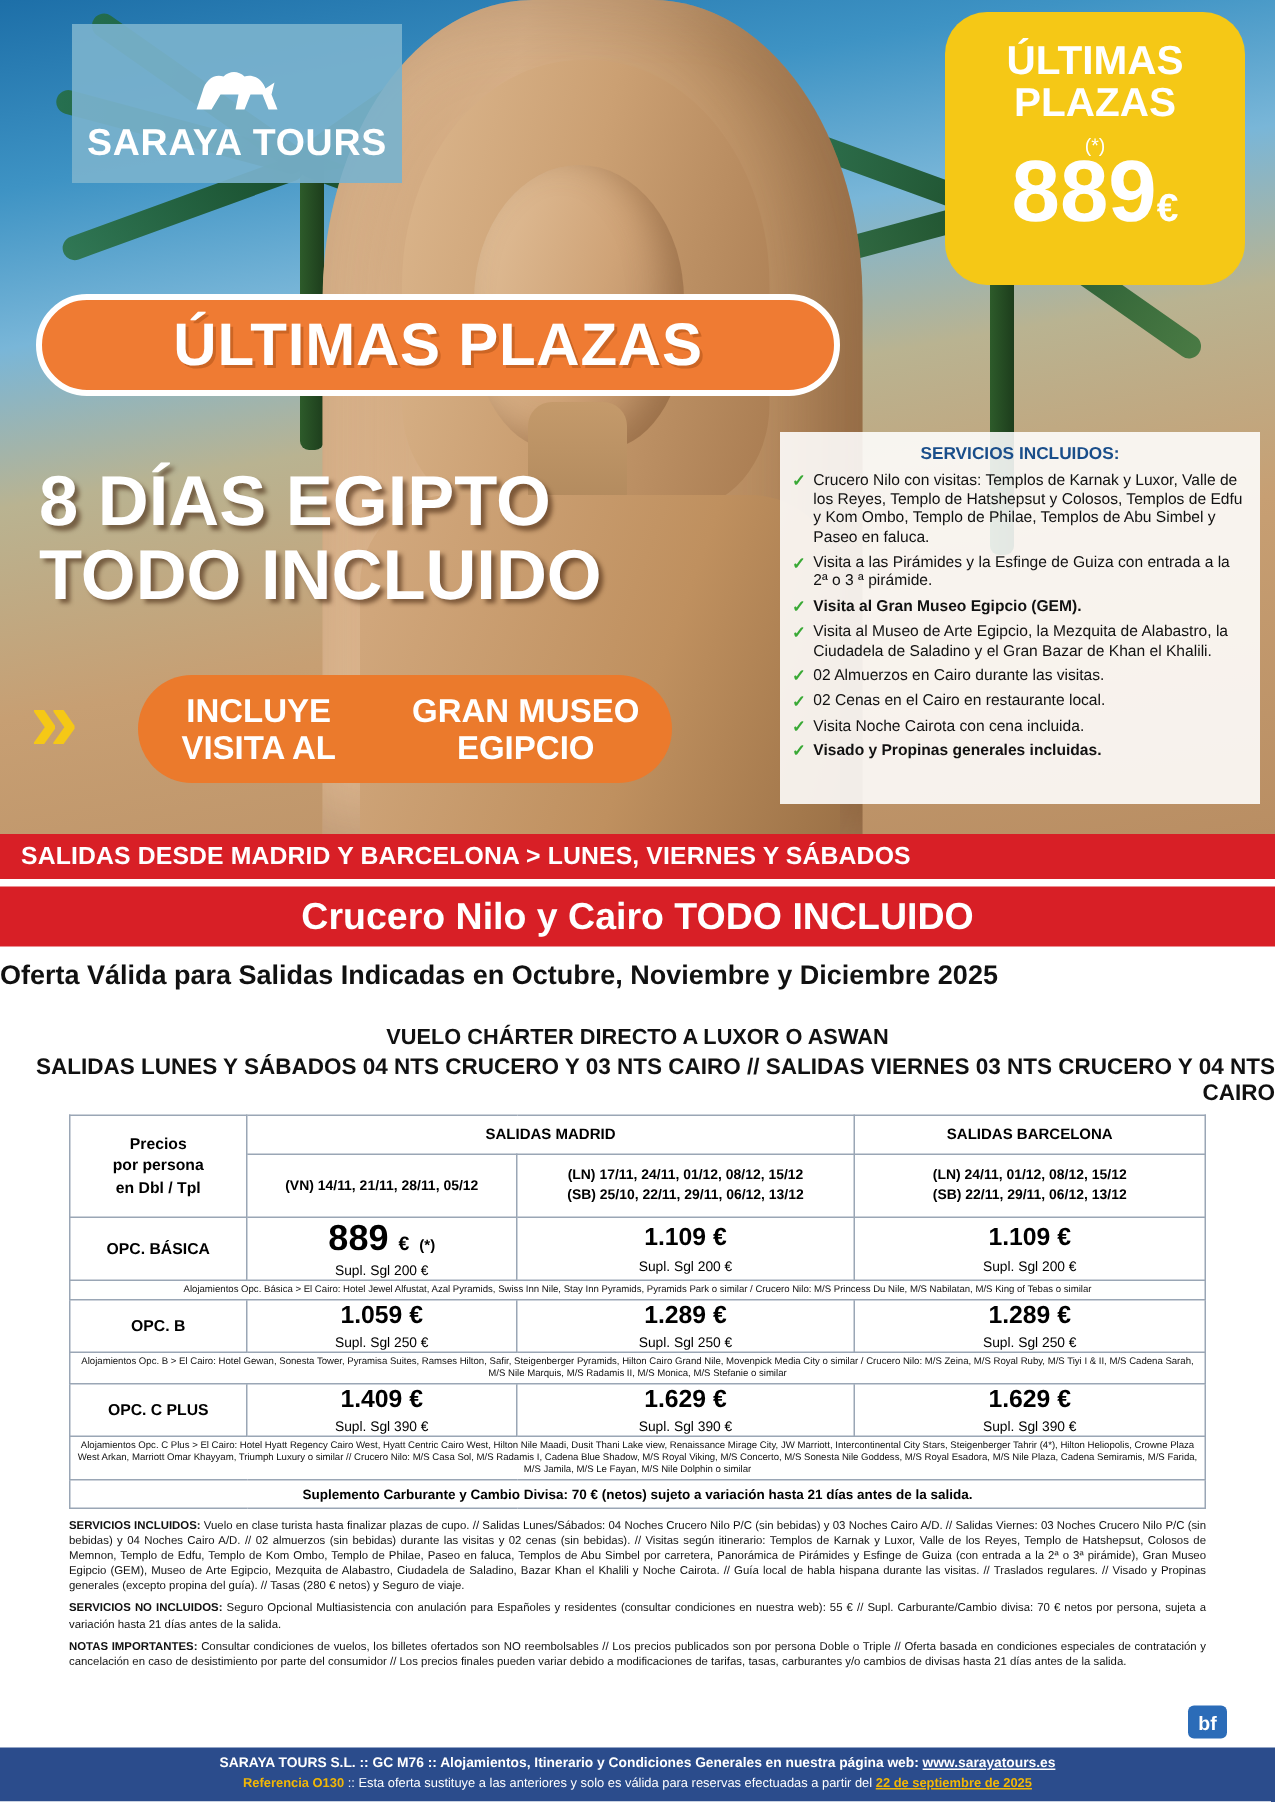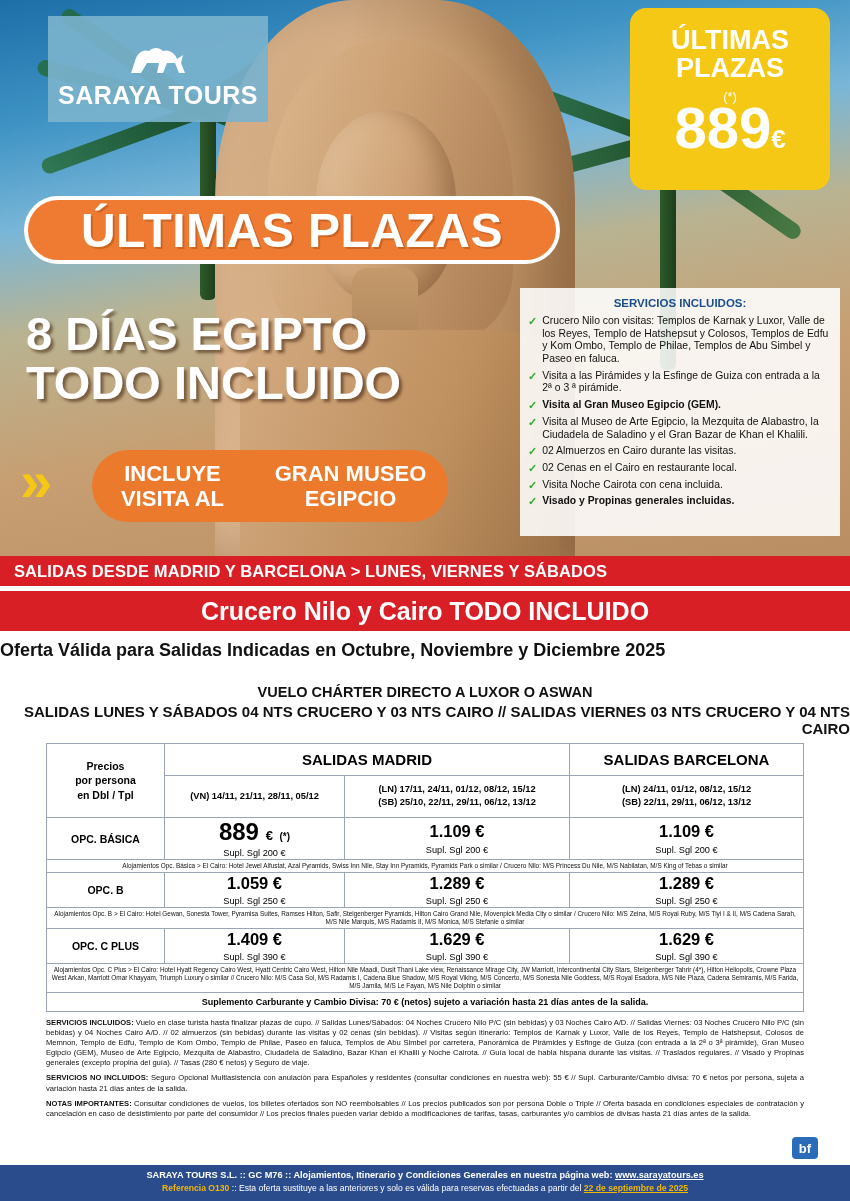--- a/index.html
+++ b/index.html
@@ -73,37 +73,37 @@
     padding-bottom: 12px;
   }
   .logo-mark { width: 70px; height: 40px; margin-bottom: 2px; }
   .logo-text {
     color:#fff; font-weight:bold; font-size: 25px; letter-spacing: .5px;
   }
 
   
   .badge {
     position:absolute; right: 20px; top: 8px; width: 200px; height: 182px;
-    background: #f5c816; border-radius: 16px;
+    background: #f5c816; border-radius: 28px;
     color: #ffffff; text-align:center; padding-top: 18px;
   }
   .badge .l1 { font-size: 27px; font-weight: bold; line-height: 1.05; }
   .badge .l2 { font-size: 27px; font-weight: bold; line-height: 1.05; }
   .badge .ast { font-size: 13px; margin-top: 6px; }
   .badge .price { font-size: 58px; font-weight: bold; line-height: .95; margin-top: -4px; }
   .badge .price .eur { font-size: 26px; font-weight: bold; }
 
   
   .ribbon {
     position:absolute; left: 24px; top: 196px; width: 536px; height: 68px;
     background:#ef7b33; border-radius: 34px; border: 4px solid #fff;
     display:flex; align-items:center; justify-content:center;
   }
   .ribbon span {
-    color:#fff; font-size: 48px; font-weight: bold; letter-spacing: .5px;
+    color:#fff; font-size: 40px; font-weight: bold; letter-spacing: .5px;
     text-shadow: 2px 2px 0 rgba(140,60,10,.35);
   }
 
   .headline {
     position:absolute; left: 26px; top: 310px; width: 520px;
     color: #fff; font-size: 47px; font-weight: bold; line-height: 1.04;
     text-shadow: 3px 3px 3px rgba(60,30,10,.55);
   }
 
   .arrows {
@@ -158,21 +158,21 @@
 
   
   .tbl-wrap { padding: 6px 46px 0 46px; }
   table.prices { width: 100%; border-collapse: collapse; }
   table.prices td, table.prices th {
     border: 1px solid #9aa6b5; text-align:center; vertical-align: middle;
   }
   .hdr-left {
     width: 118px; font-size: 10.5px; font-weight:bold; line-height: 1.35; padding: 10px 2px;
   }
-  .hdr-city { font-size: 15px; font-weight:bold; padding: 7px 2px; }
+  .hdr-city { font-size: 10px; font-weight:bold; padding: 7px 2px; }
   .dates-cell { font-size: 9.3px; font-weight:bold; line-height: 1.45; padding: 7px 4px; }
   .opt-cell { font-size: 10.5px; font-weight:bold; padding: 10px 2px; margin-left: 32px; }
   .price-big { font-size: 24px; font-weight:bold; line-height: 1.05; }
   .price-big .eur { font-size: 13px; font-weight: bold; }
   .price-big .ast { font-size: 10px; font-weight: bold; }
   .price-mid { font-size: 16.5px; font-weight:bold; line-height: 1.1; }
   .supl { font-size: 9.2px; margin-top: 4px; }
   .acc-row td {
     border: 1px solid #9aa6b5; font-size: 6.4px; text-align:left; padding: 2px 3px;
     line-height: 1.25; color:#111;

